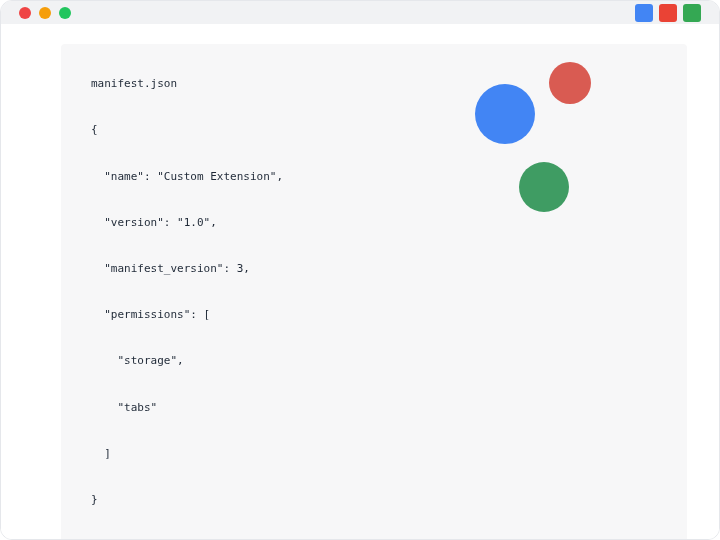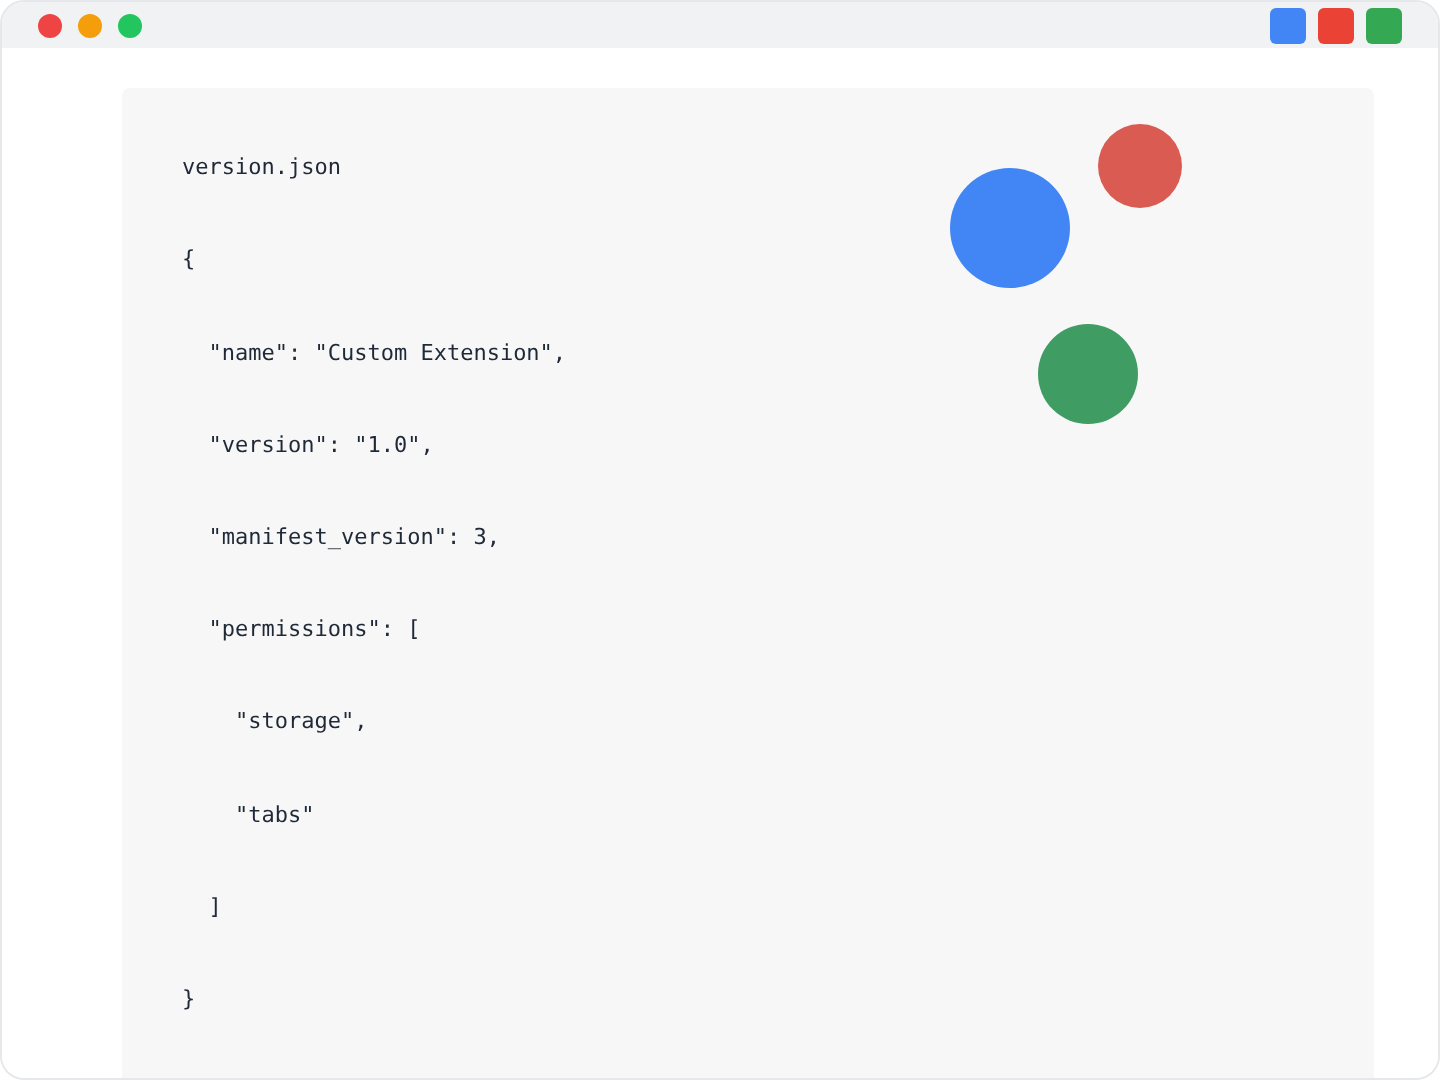--- a/index.html
+++ b/index.html
@@ -115,21 +115,21 @@
     </div>
     <div class="top-right-squares">
       <div class="square sq-blue"></div>
       <div class="square sq-red"></div>
       <div class="square sq-green"></div>
     </div>
   </div>
 
   <div class="body-area">
     <div class="panel">
-      <div class="code-block"><span>version.json</span>
+      <div class="code-block"><span>manifest.json</span>
 
 <span>{</span>
 
 <span>  "name": "Custom Extension",</span>
 
 <span>  "version": "1.0",</span>
 
 <span>  "manifest_version": 3,</span>
 
 <span>  "permissions": [</span>

